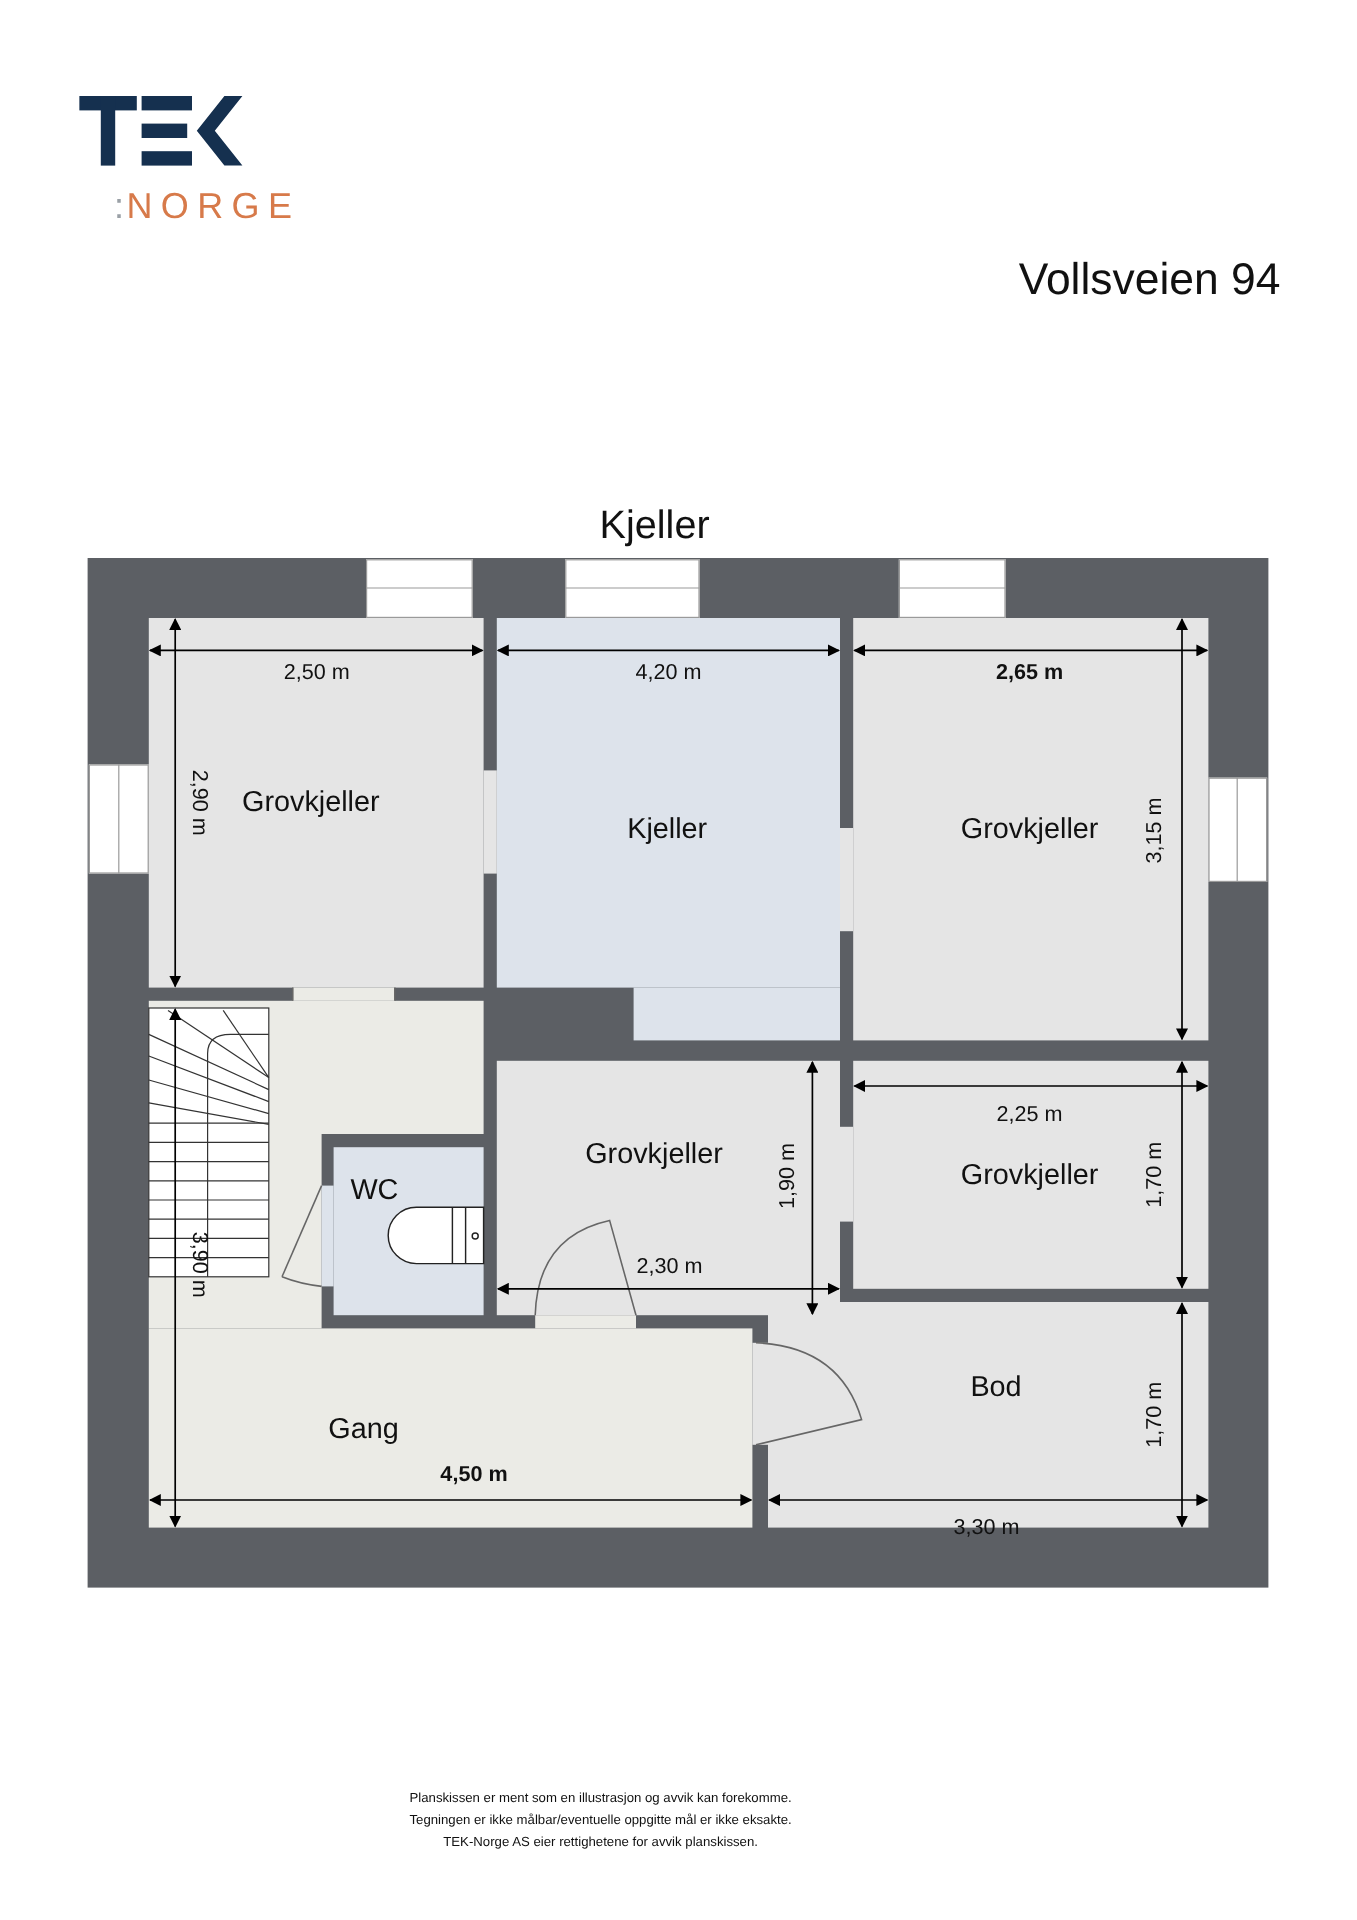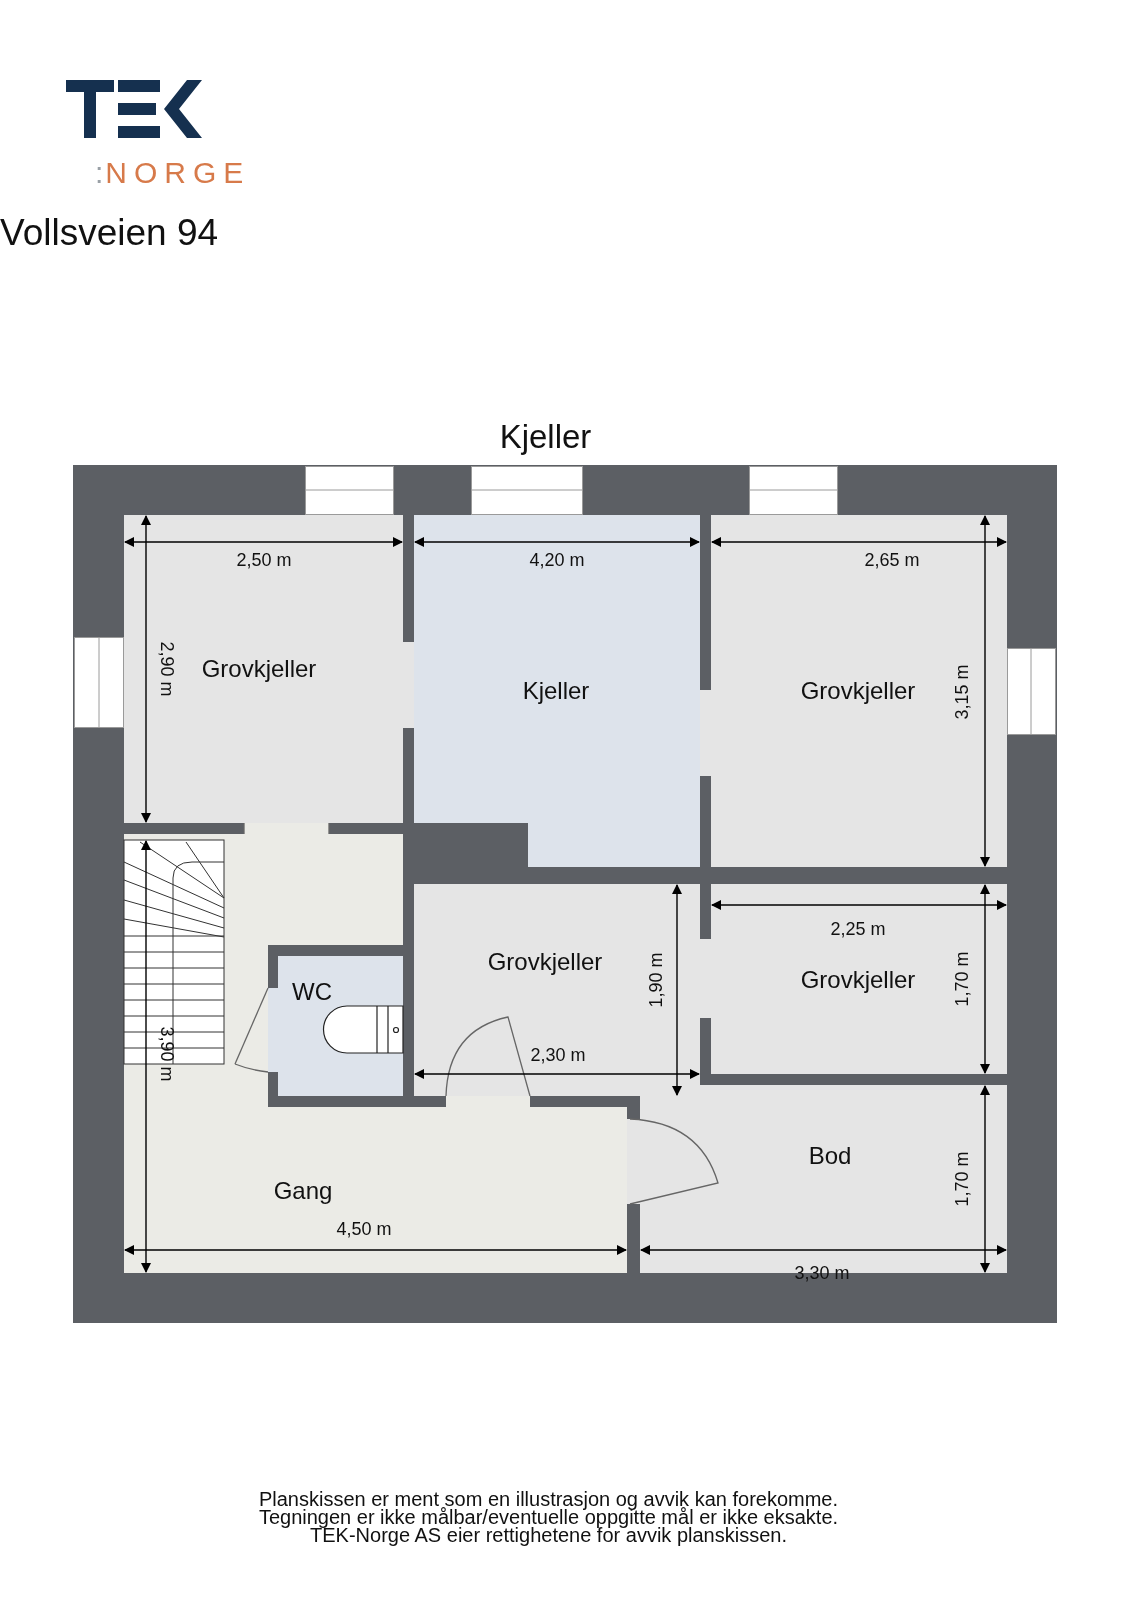--- a/index.html
+++ b/index.html
@@ -2,32 +2,32 @@
 <html><head>
 <meta charset="utf-8">
 <style>
   html, body { margin:0; padding:0; background:#ffffff; }
   body { width:1131px; height:1600px; position:relative; overflow:hidden;
          font-family:"Liberation Sans", sans-serif; color:#111; }
   .abs { position:absolute; }
   .logo-tek { left:66px; top:80px; }
   .logo-norge { left:95px; top:156px; font-size:30px; letter-spacing:7px; color:#d77a4a; font-family:"Liberation Sans", sans-serif; }
   .logo-colon { color:#9aa0a6; letter-spacing:2px; }
-  .title { left:0; width:1067px; top:212px; text-align:left; font-size:37px; }
+  .title { left:0; width:1067px; top:212px; text-align:right; font-size:37px; }
   .floor-label { left:0; width:1091px; top:418px; text-align:center; font-size:33px; }
   .wall { background:#5c5f64; }
   .room { background:#e5e5e5; }
   .room.blue { background:#dde3eb; }
   .room.hall { background:#ebebe6; }
   .window { background:#ffffff; border:1px solid #9a9a9a; box-sizing:border-box; }
   .room-label { font-size:24px; white-space:nowrap; transform:translate(-50%,-50%); }
   .dim { font-size:18px; white-space:nowrap; transform:translate(-50%,-50%); }
   .dim.v-cw { transform:translate(-50%,-50%) rotate(90deg); }
   .dim.v-ccw { transform:translate(-50%,-50%) rotate(-90deg); }
-  .footer { left:0; width:1001px; top:1490px; text-align:center; font-size:20px; line-height:18px;margin-left:48px; }
+  .footer { left:0; width:1001px; top:1490px; text-align:center; font-size:11px; line-height:18px; }
   svg.overlay { position:absolute; left:0; top:0; }
 </style>
 </head>
 <body>
 
 <div class="abs logo-tek">
   <svg width="140" height="60" viewBox="0 0 140 60">
     <g fill="#15304f">
 
       <rect x="0" y="0" width="48" height="12"></rect>
@@ -160,35 +160,35 @@
   </svg>
 
   <div class="abs room-label" style="left:259px;top:669px;">Grovkjeller</div>
   <div class="abs dim" style="left:264px;top:560px;">2,50 m</div>
   <div class="abs dim v-cw" style="left:166px;top:669px;">2,90 m</div>
 
   <div class="abs room-label" style="left:556px;top:691px;">Kjeller</div>
   <div class="abs dim" style="left:557px;top:560px;">4,20 m</div>
 
   <div class="abs room-label" style="left:858px;top:691px;">Grovkjeller</div>
-  <div class="abs dim" style="left:892px;top:560px;">2,65 m</div>
+  <div class="abs dim" style="left:858px;top:560px;font-weight:bold;">2,65 m</div>
   <div class="abs dim v-ccw" style="left:962px;top:692px;">3,15 m</div>
 
   <div class="abs room-label" style="left:312px;top:992px;">WC</div>
 
   <div class="abs room-label" style="left:545px;top:962px;">Grovkjeller</div>
   <div class="abs dim" style="left:558px;top:1055px;">2,30 m</div>
   <div class="abs dim v-ccw" style="left:656px;top:980px;">1,90 m</div>
 
   <div class="abs room-label" style="left:858px;top:980px;">Grovkjeller</div>
   <div class="abs dim" style="left:858px;top:929px;">2,25 m</div>
   <div class="abs dim v-ccw" style="left:962px;top:979px;">1,70 m</div>
 
   <div class="abs room-label" style="left:303px;top:1191px;">Gang</div>
-  <div class="abs dim" style="left:364px;top:1229px;">4,50 m</div>
+  <div class="abs dim" style="left:395px;top:1229px;font-weight:bold;">4,50 m</div>
   <div class="abs dim v-cw" style="left:166px;top:1054px;">3,90 m</div>
 
   <div class="abs room-label" style="left:830px;top:1156px;">Bod</div>
   <div class="abs dim" style="left:822px;top:1273px;">3,30 m</div>
   <div class="abs dim v-ccw" style="left:962px;top:1179px;">1,70 m</div>
 </div>
 
 <div class="abs footer">
   <div>Planskissen er ment som en illustrasjon og avvik kan forekomme.</div>
   <div>Tegningen er ikke målbar/eventuelle oppgitte mål er ikke eksakte.</div>

